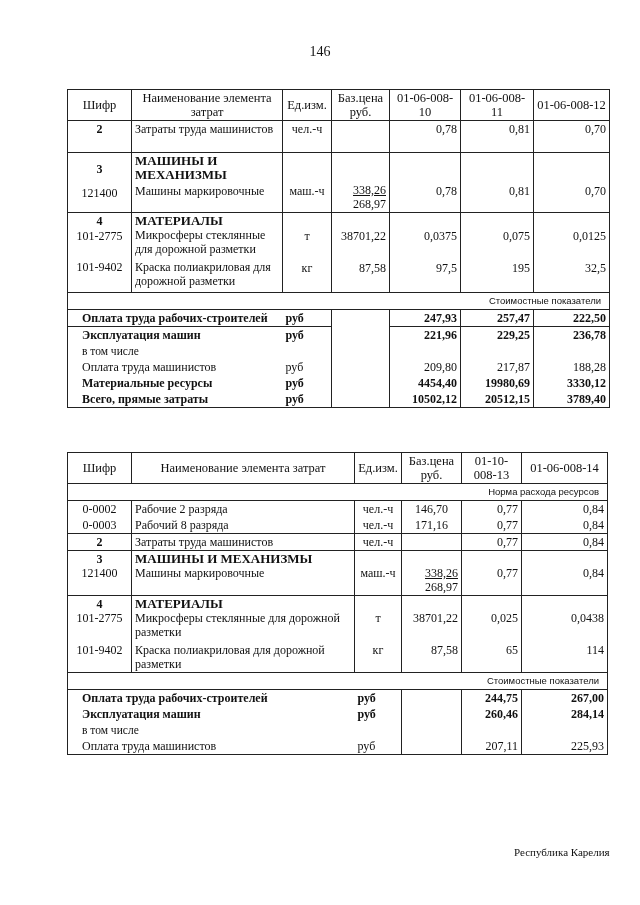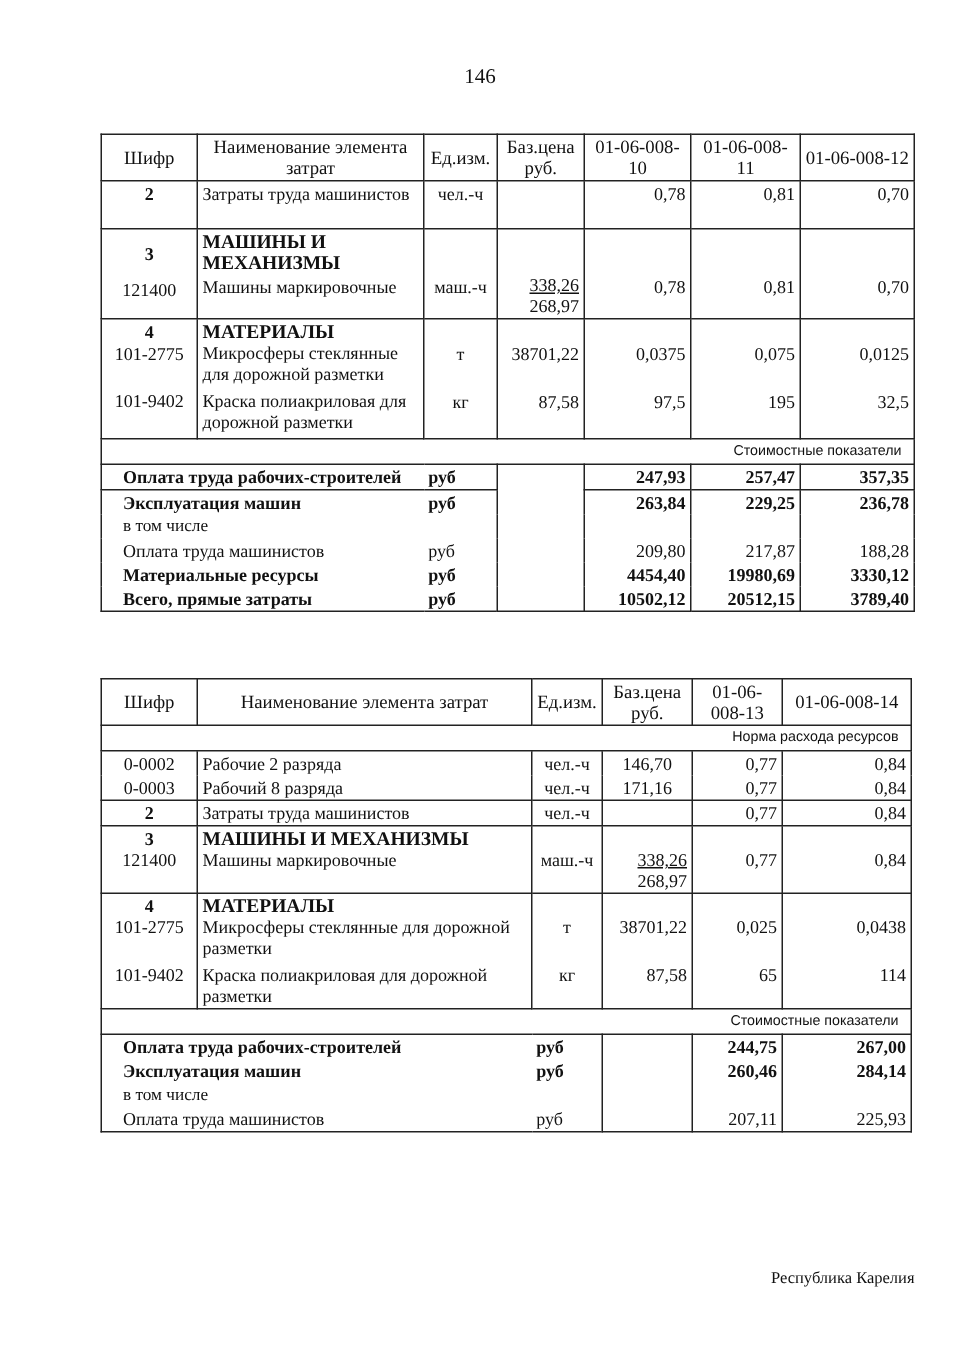--- a/index.html
+++ b/index.html
@@ -111,26 +111,26 @@
   </tr>
   <tr>
     <td colspan="7" class="sub">Стоимостные показатели</td>
   </tr>
   <tr>
     <td colspan="2" class="b ind" style="border-right:none">Оплата труда рабочих-строителей</td>
     <td class="b" style="border-left:none">руб</td>
     <td rowspan="6"></td>
     <td class="r b">247,93</td>
     <td class="r b">257,47</td>
-    <td class="r b">357,35</td>
+    <td class="r b">222,50</td>
   </tr>
   <tr>
     <td colspan="2" class="b ind" style="border-right:none; border-top:none; border-bottom:none">Эксплуатация машин</td>
     <td class="b" style="border-left:none; border-top:none; border-bottom:none">руб</td>
-    <td class="r b" style="border-top:none; border-bottom:none">263,84</td>
+    <td class="r b" style="border-top:none; border-bottom:none">221,96</td>
     <td class="r b" style="border-top:none; border-bottom:none">229,25</td>
     <td class="r b" style="border-top:none; border-bottom:none">236,78</td>
   </tr>
   <tr>
     <td colspan="2" class="ind" style="border-right:none; border-top:none; border-bottom:none; font-size:11.5px">в том числе</td>
     <td style="border-left:none; border-top:none; border-bottom:none"></td>
     <td style="border-top:none; border-bottom:none"></td>
     <td style="border-top:none; border-bottom:none"></td>
     <td style="border-top:none; border-bottom:none"></td>
   </tr>
@@ -166,21 +166,21 @@
       <col style="width:60px">
     <col style="width:60px">
       <col style="width:86px">
   </colgroup>
   <tbody>
       <tr>
     <th>Шифр</th>
     <th>Наименование элемента затрат</th>
     <th>Ед.изм.</th>
     <th>Баз.цена руб.</th>
-    <th>01-06-008-13</th>
+    <th>01-10-008-13</th>
     <th>01-06-008-14</th>
   </tr>
   <tr>
     <td colspan="6" class="sub">Норма расхода ресурсов</td>
   </tr>
   <tr>
     <td class="c" style="border-bottom:none">0-0002</td>
     <td style="border-bottom:none">Рабочие 2 разряда</td>
     <td class="c" style="border-bottom:none">чел.-ч</td>
     <td class="c" style="border-bottom:none">146,70</td>

